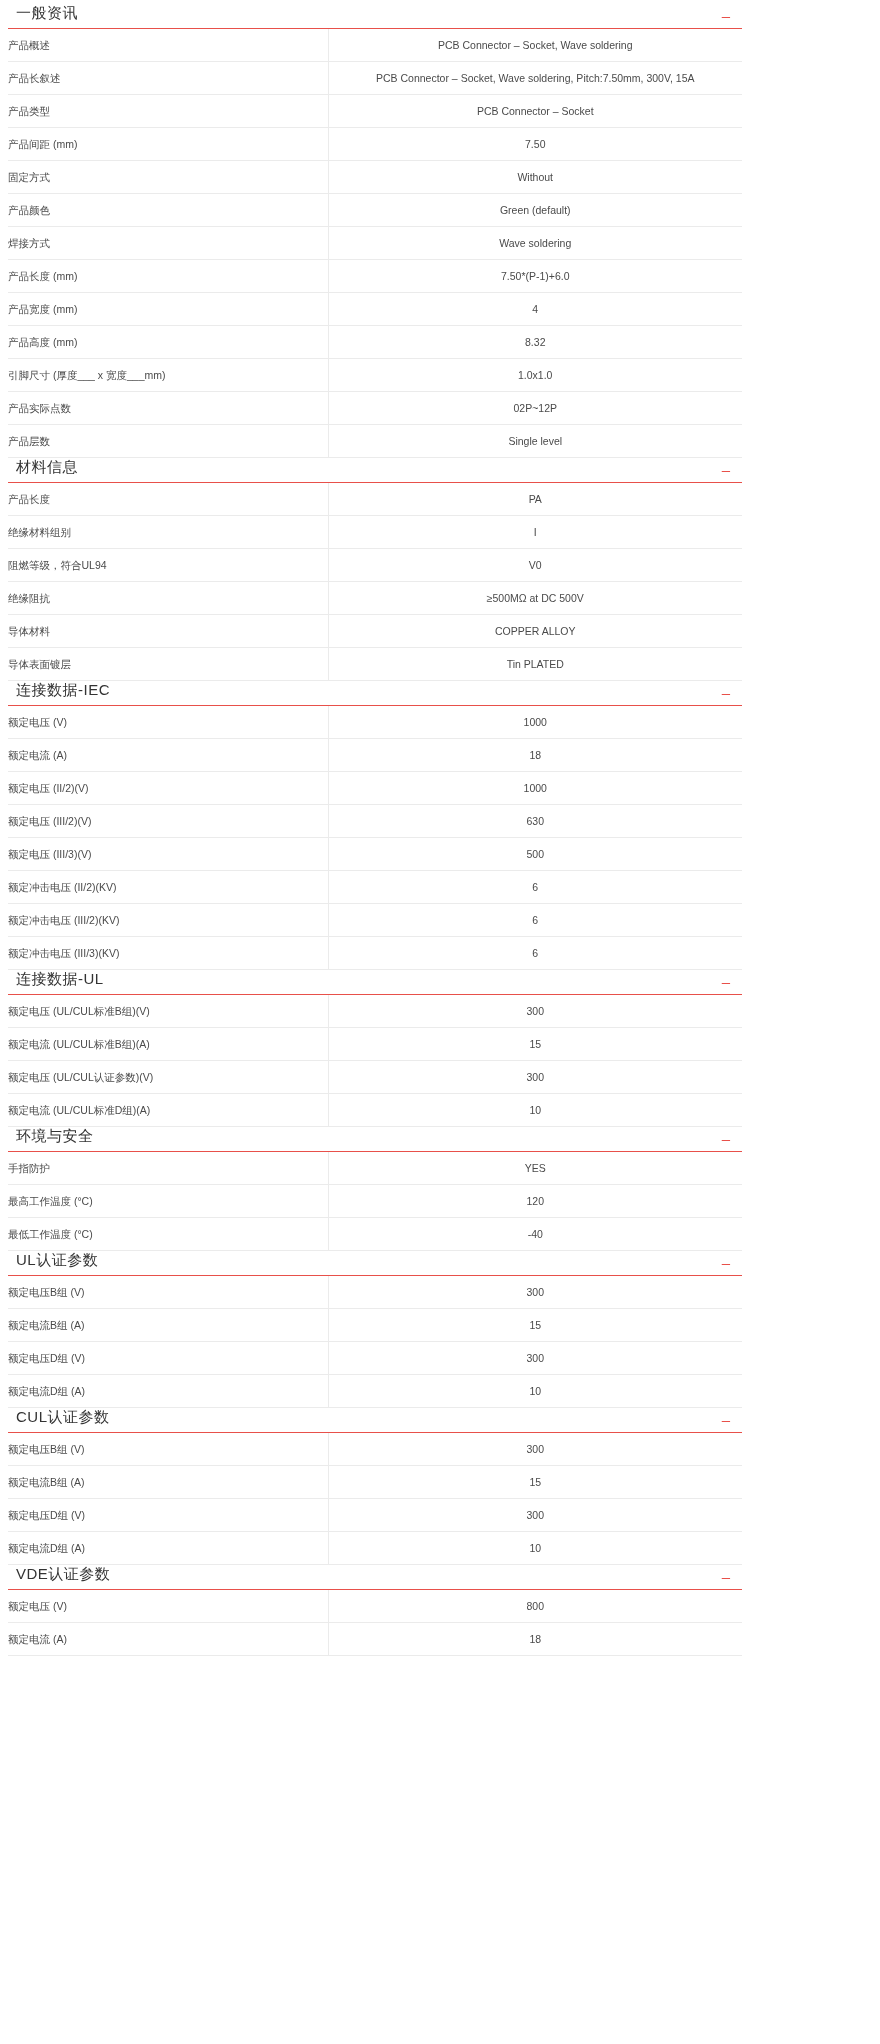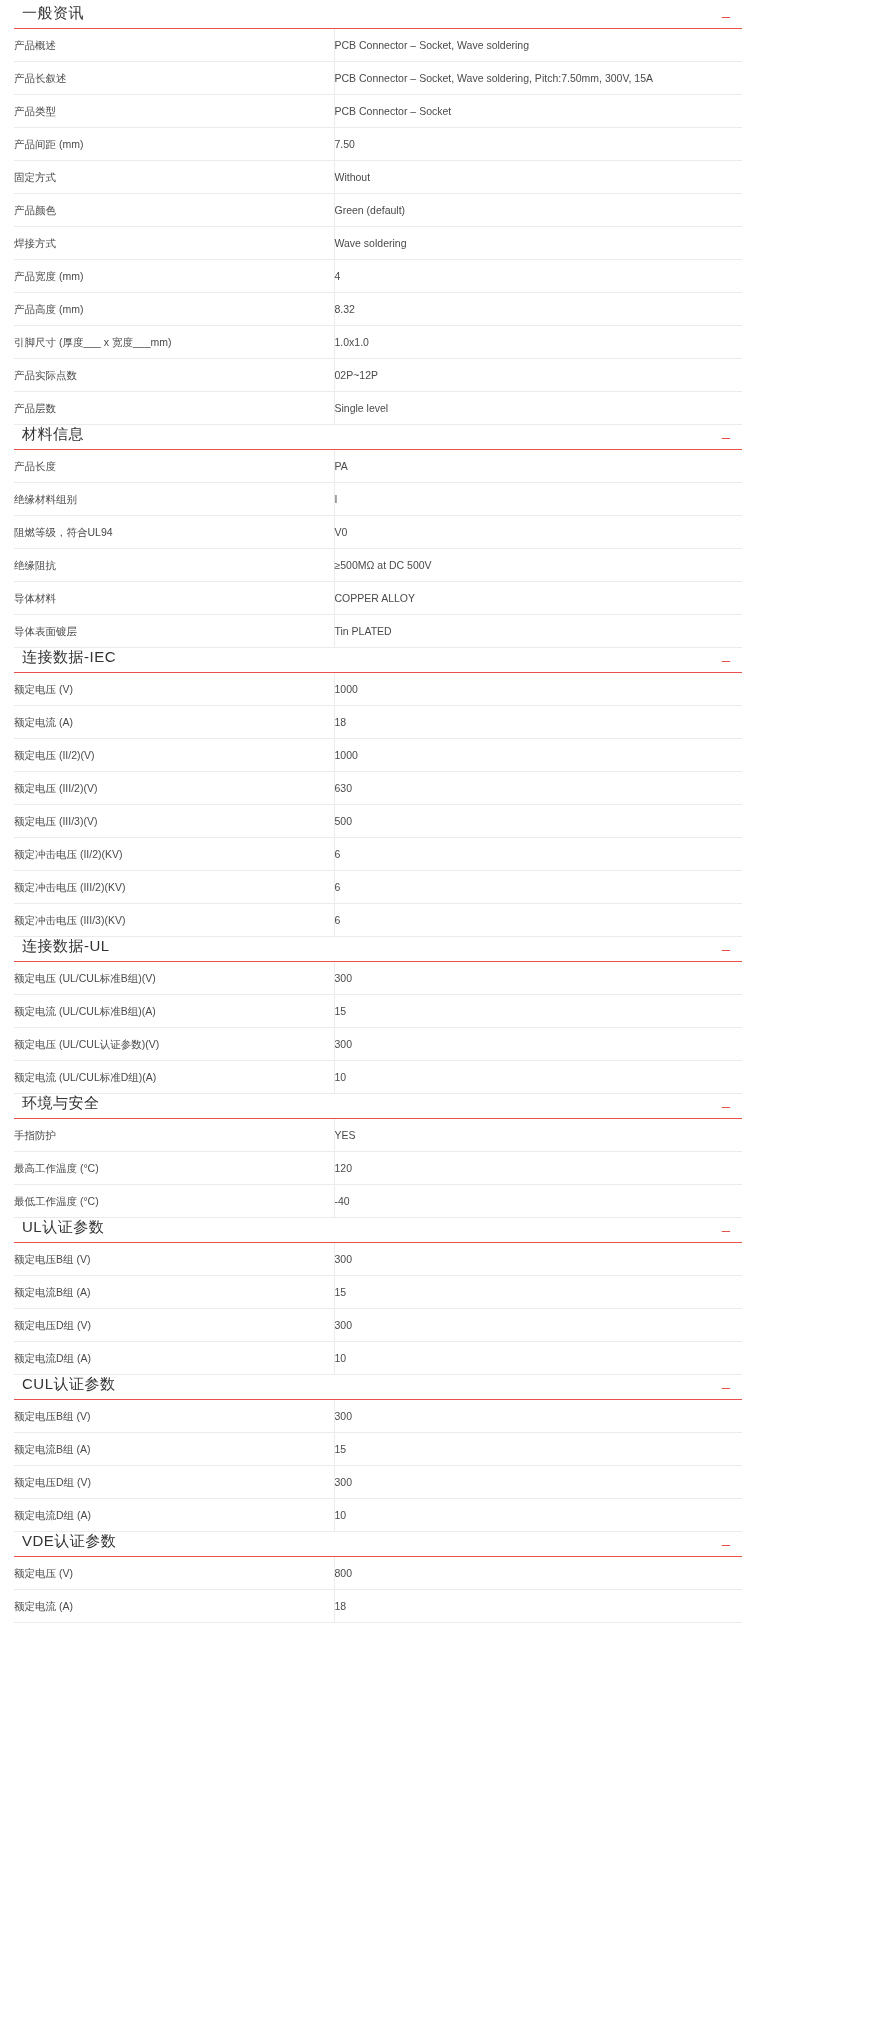--- a/index.html
+++ b/index.html
@@ -8,21 +8,21 @@
     padding: 0;
     background: #ffffff;
     font-family: "Liberation Sans", sans-serif;
     color: #333333;
   }
   body {
     width: 880px;
   }
   .page {
     width: 752px;
-    padding: 0 10px 0 14px;
+    padding: 0 10px 0 8px;
   }
   .section {
     margin-bottom: 0;
   }
   .section-header {
     display: flex;
     align-items: flex-end;
     justify-content: space-between;
     border-bottom: 1.5px solid #e8504a;
     padding: 0 8px 6px 8px;
@@ -59,20 +59,21 @@
     vertical-align: middle;
   }
   td.label {
     width: 320px;
     padding-left: 14px;
     text-align: left;
     border-right: 1px solid #ebebeb;
     margin-left: 24px;
   }
   td.value {
+    text-align: center;
     padding-left: 10px;
     padding-right: 10px;
     color: #555555;
   }
   .first-section .section-header {
     margin-top: 4px;
   }
 </style>
 </head>
 <body>
@@ -107,20 +108,24 @@
           </tr>
           <tr>
             <td class="label">产品颜色</td>
             <td class="value">Green (default)</td>
           </tr>
           <tr>
             <td class="label">焊接方式</td>
             <td class="value">Wave soldering</td>
           </tr>
           <tr>
+            <td class="label">产品长度 (mm)</td>
+            <td class="value">7.50*(P-1)+6.0</td>
+          </tr>
+          <tr>
             <td class="label">产品宽度 (mm)</td>
             <td class="value">4</td>
           </tr>
           <tr>
             <td class="label">产品高度 (mm)</td>
             <td class="value">8.32</td>
           </tr>
           <tr>
             <td class="label">引脚尺寸 (厚度___ x 宽度___mm)</td>
             <td class="value">1.0x1.0</td>

